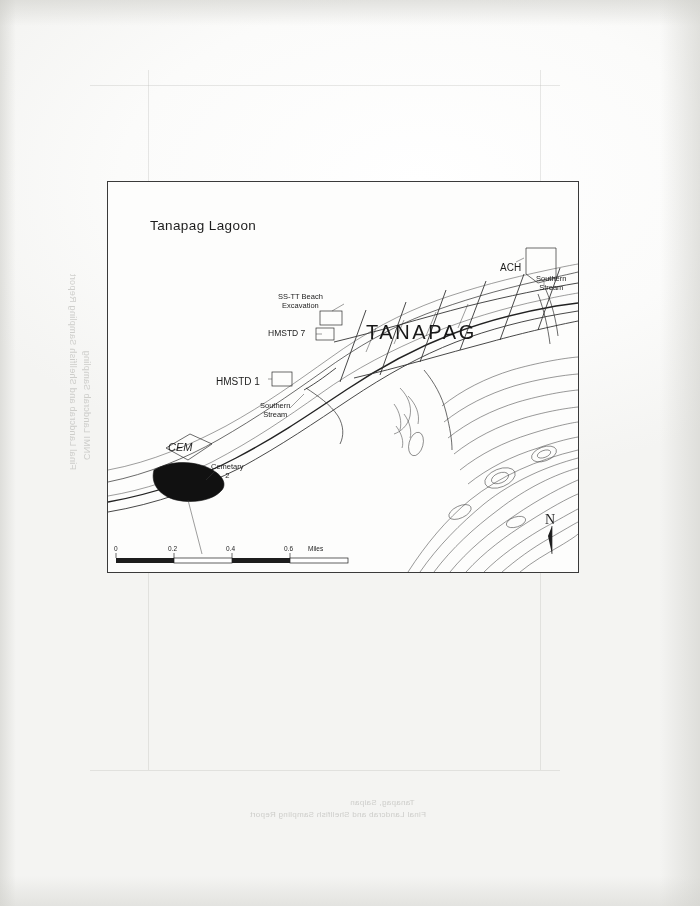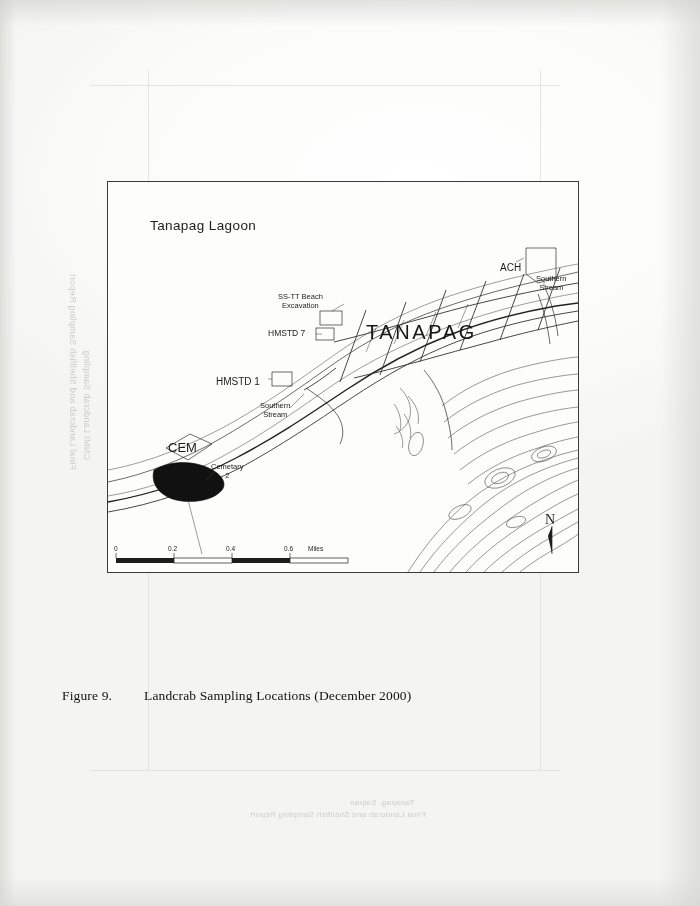--- a/index.html
+++ b/index.html
@@ -86,21 +86,21 @@
     color: #1d1d1d;
     white-space: nowrap;
     line-height: 1.15;
   }
   .lbl-lagoon   { left: 42px;  top: 36px;  font-size: 13.5px; letter-spacing: 0.4px; }
   .lbl-tanapag  { left: 258px; top: 139px; font-size: 20px; letter-spacing: 2.6px; color:#171717; }
   .lbl-sstt     { left: 170px; top: 111px; font-size: 7.5px; text-align:center; }
   .lbl-hmstd2   { left: 160px; top: 147px; font-size: 8.5px; }
   .lbl-hmstd1   { left: 108px; top: 194px; font-size: 10px; }
   .lbl-southern { left: 152px; top: 220px; font-size: 7.5px; text-align:center; }
-  .lbl-cem      { left: 60px;  top: 259px; font-size: 13px; }
+  .lbl-cem      { left: 60px;  top: 259px; font-size: 11px; font-style: italic; }
   .lbl-cemetery { left: 103px; top: 281px; font-size: 7.5px; text-align:center; }
   .lbl-ach      { left: 392px; top: 80px;  font-size: 10px; }
   .lbl-achugao  { left: 428px; top: 93px;  font-size: 7.5px; text-align:center; }
   .lbl-north    { left: 437px; top: 330px; font-size: 14px; font-family:"Liberation Serif", serif; }
 
   .scale-num {
     position: absolute;
     font-family: "Liberation Sans", sans-serif;
     font-size: 6.5px;
     color: #1d1d1d;
@@ -295,16 +295,13 @@
 
     <div class="map-label lbl-north">N</div>
 
     <div class="scale-num" style="left:6px;  top:363px;">0</div>
     <div class="scale-num" style="left:60px; top:363px;">0.2</div>
     <div class="scale-num" style="left:118px;top:363px;">0.4</div>
     <div class="scale-num" style="left:176px;top:363px;">0.6</div>
     <div class="scale-num" style="left:200px;top:363px;">Miles</div>
   </div>
 
-  <div id="caption">
-    <span class="fig-num">Figure 9.</span><span>Landcrab Sampling Locations (December 2000)</span>
-  </div>
 </div>
 
 </body></html>

